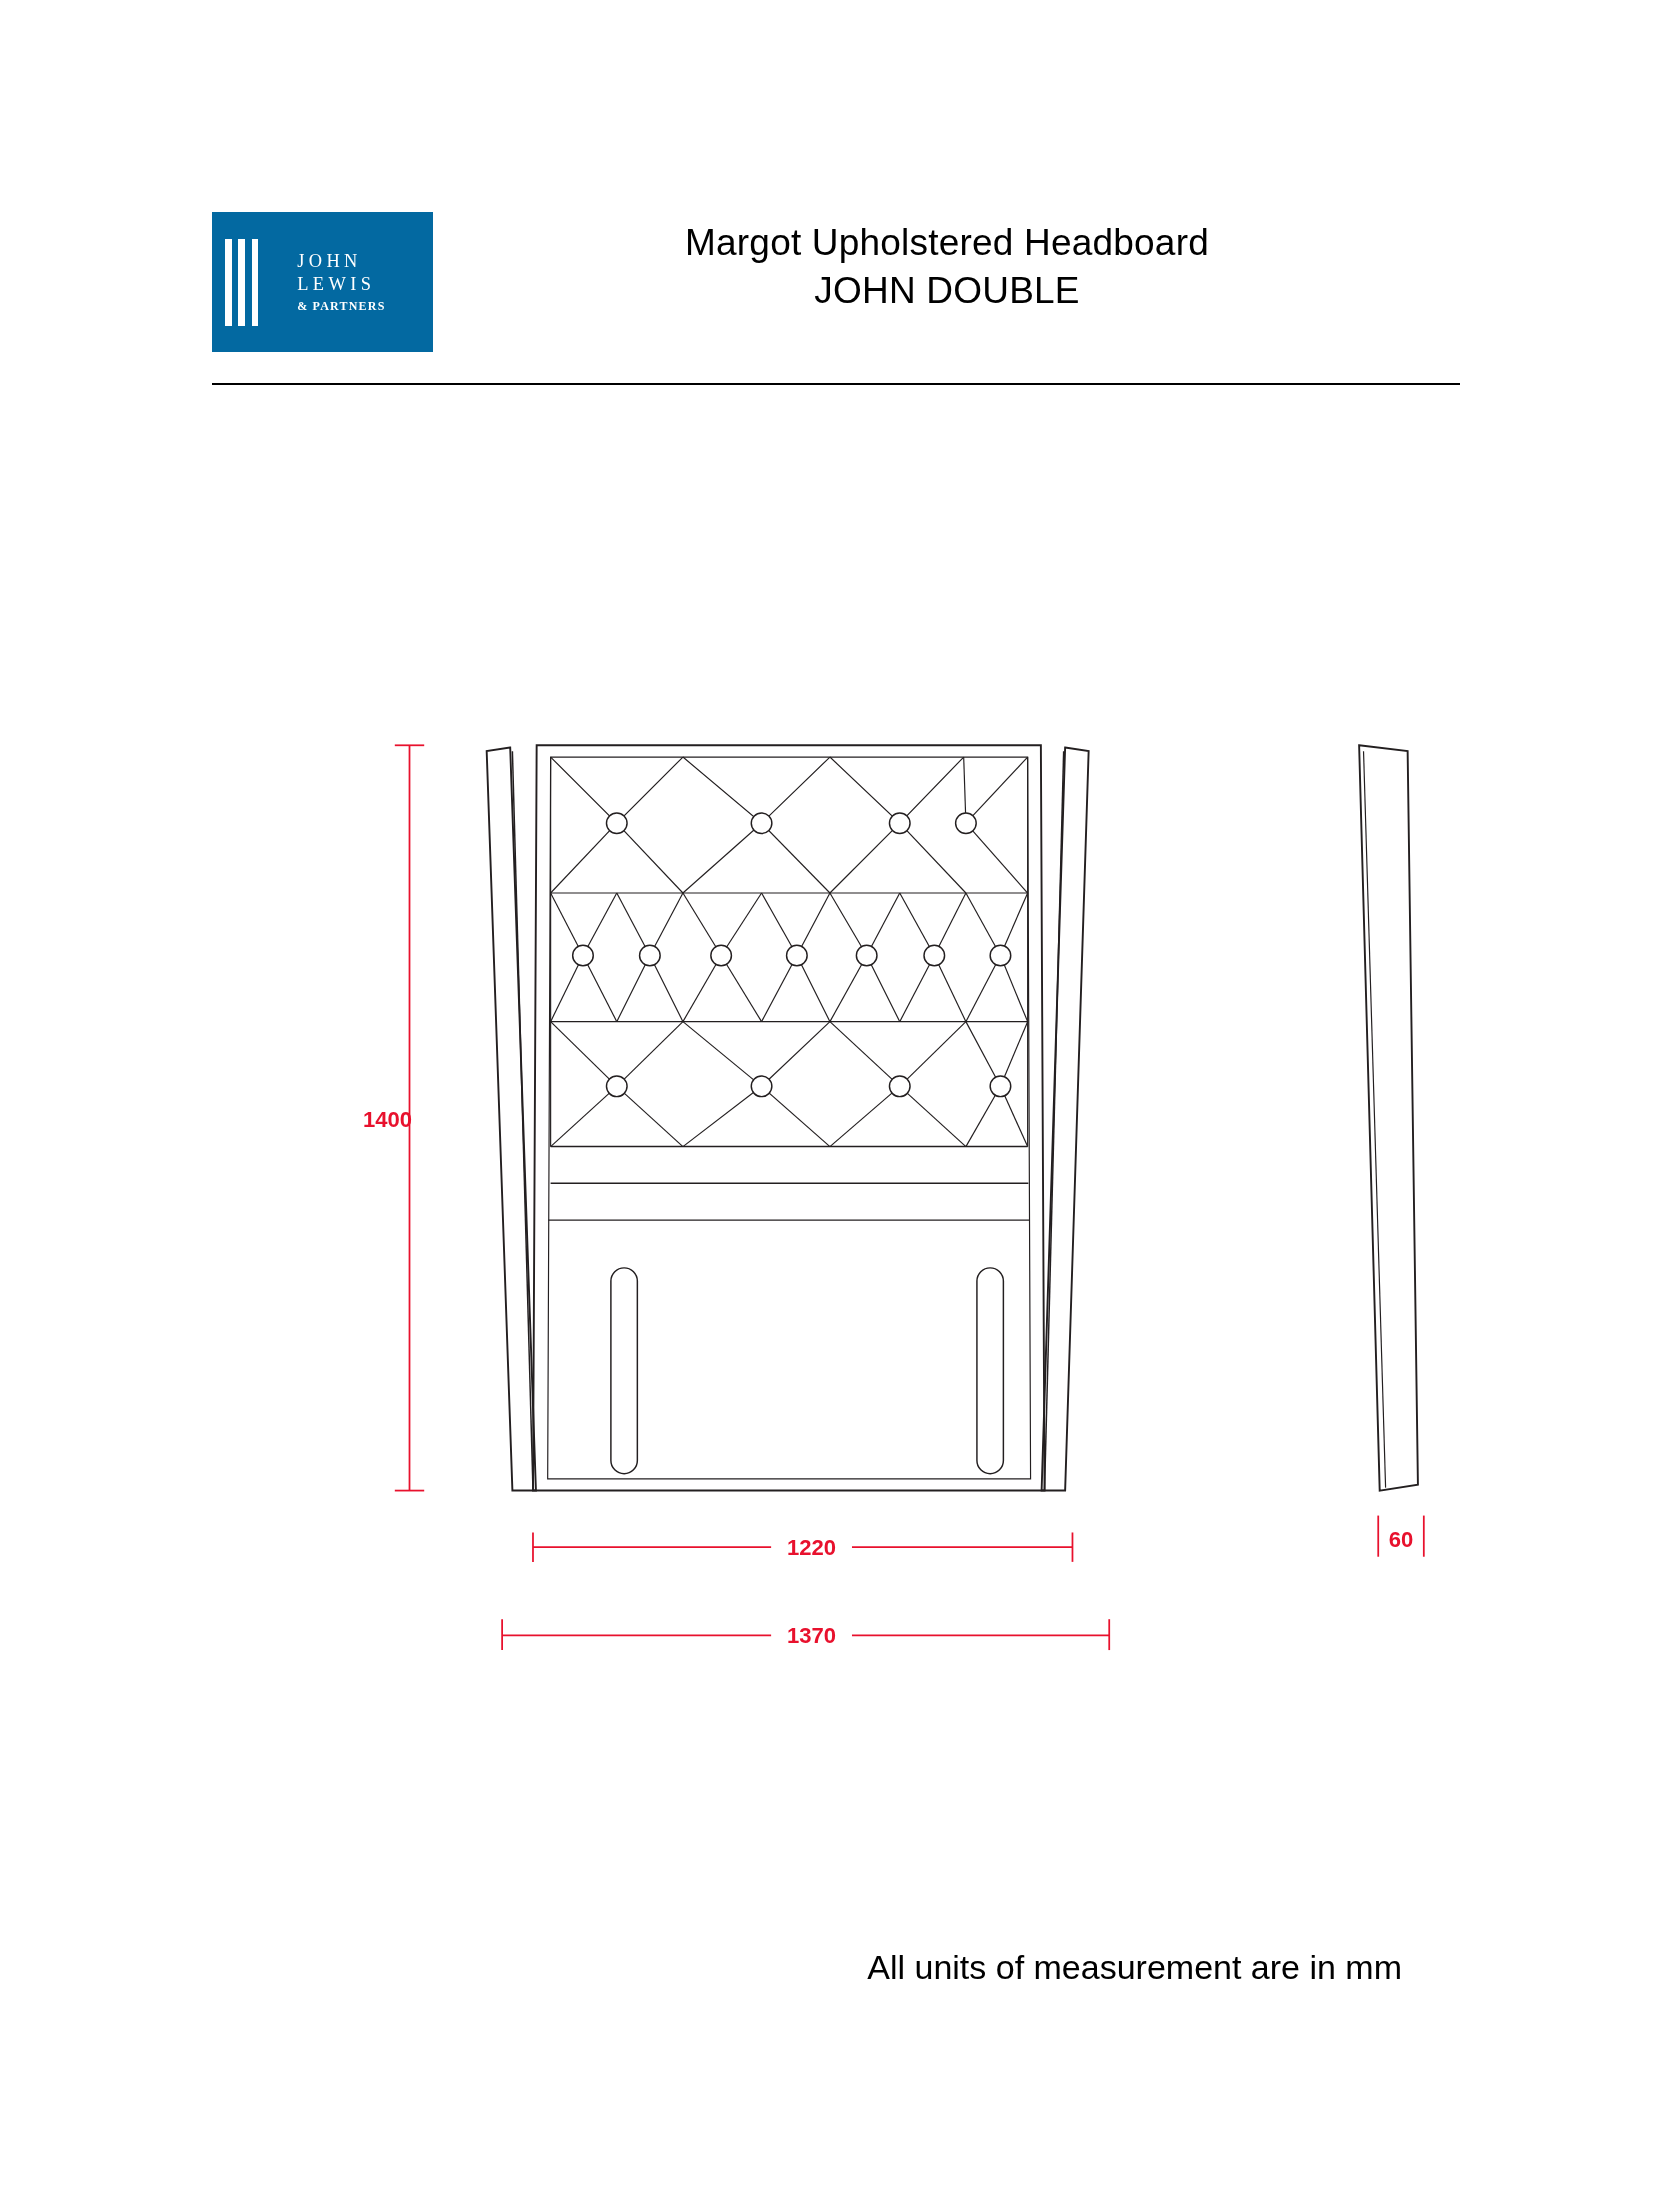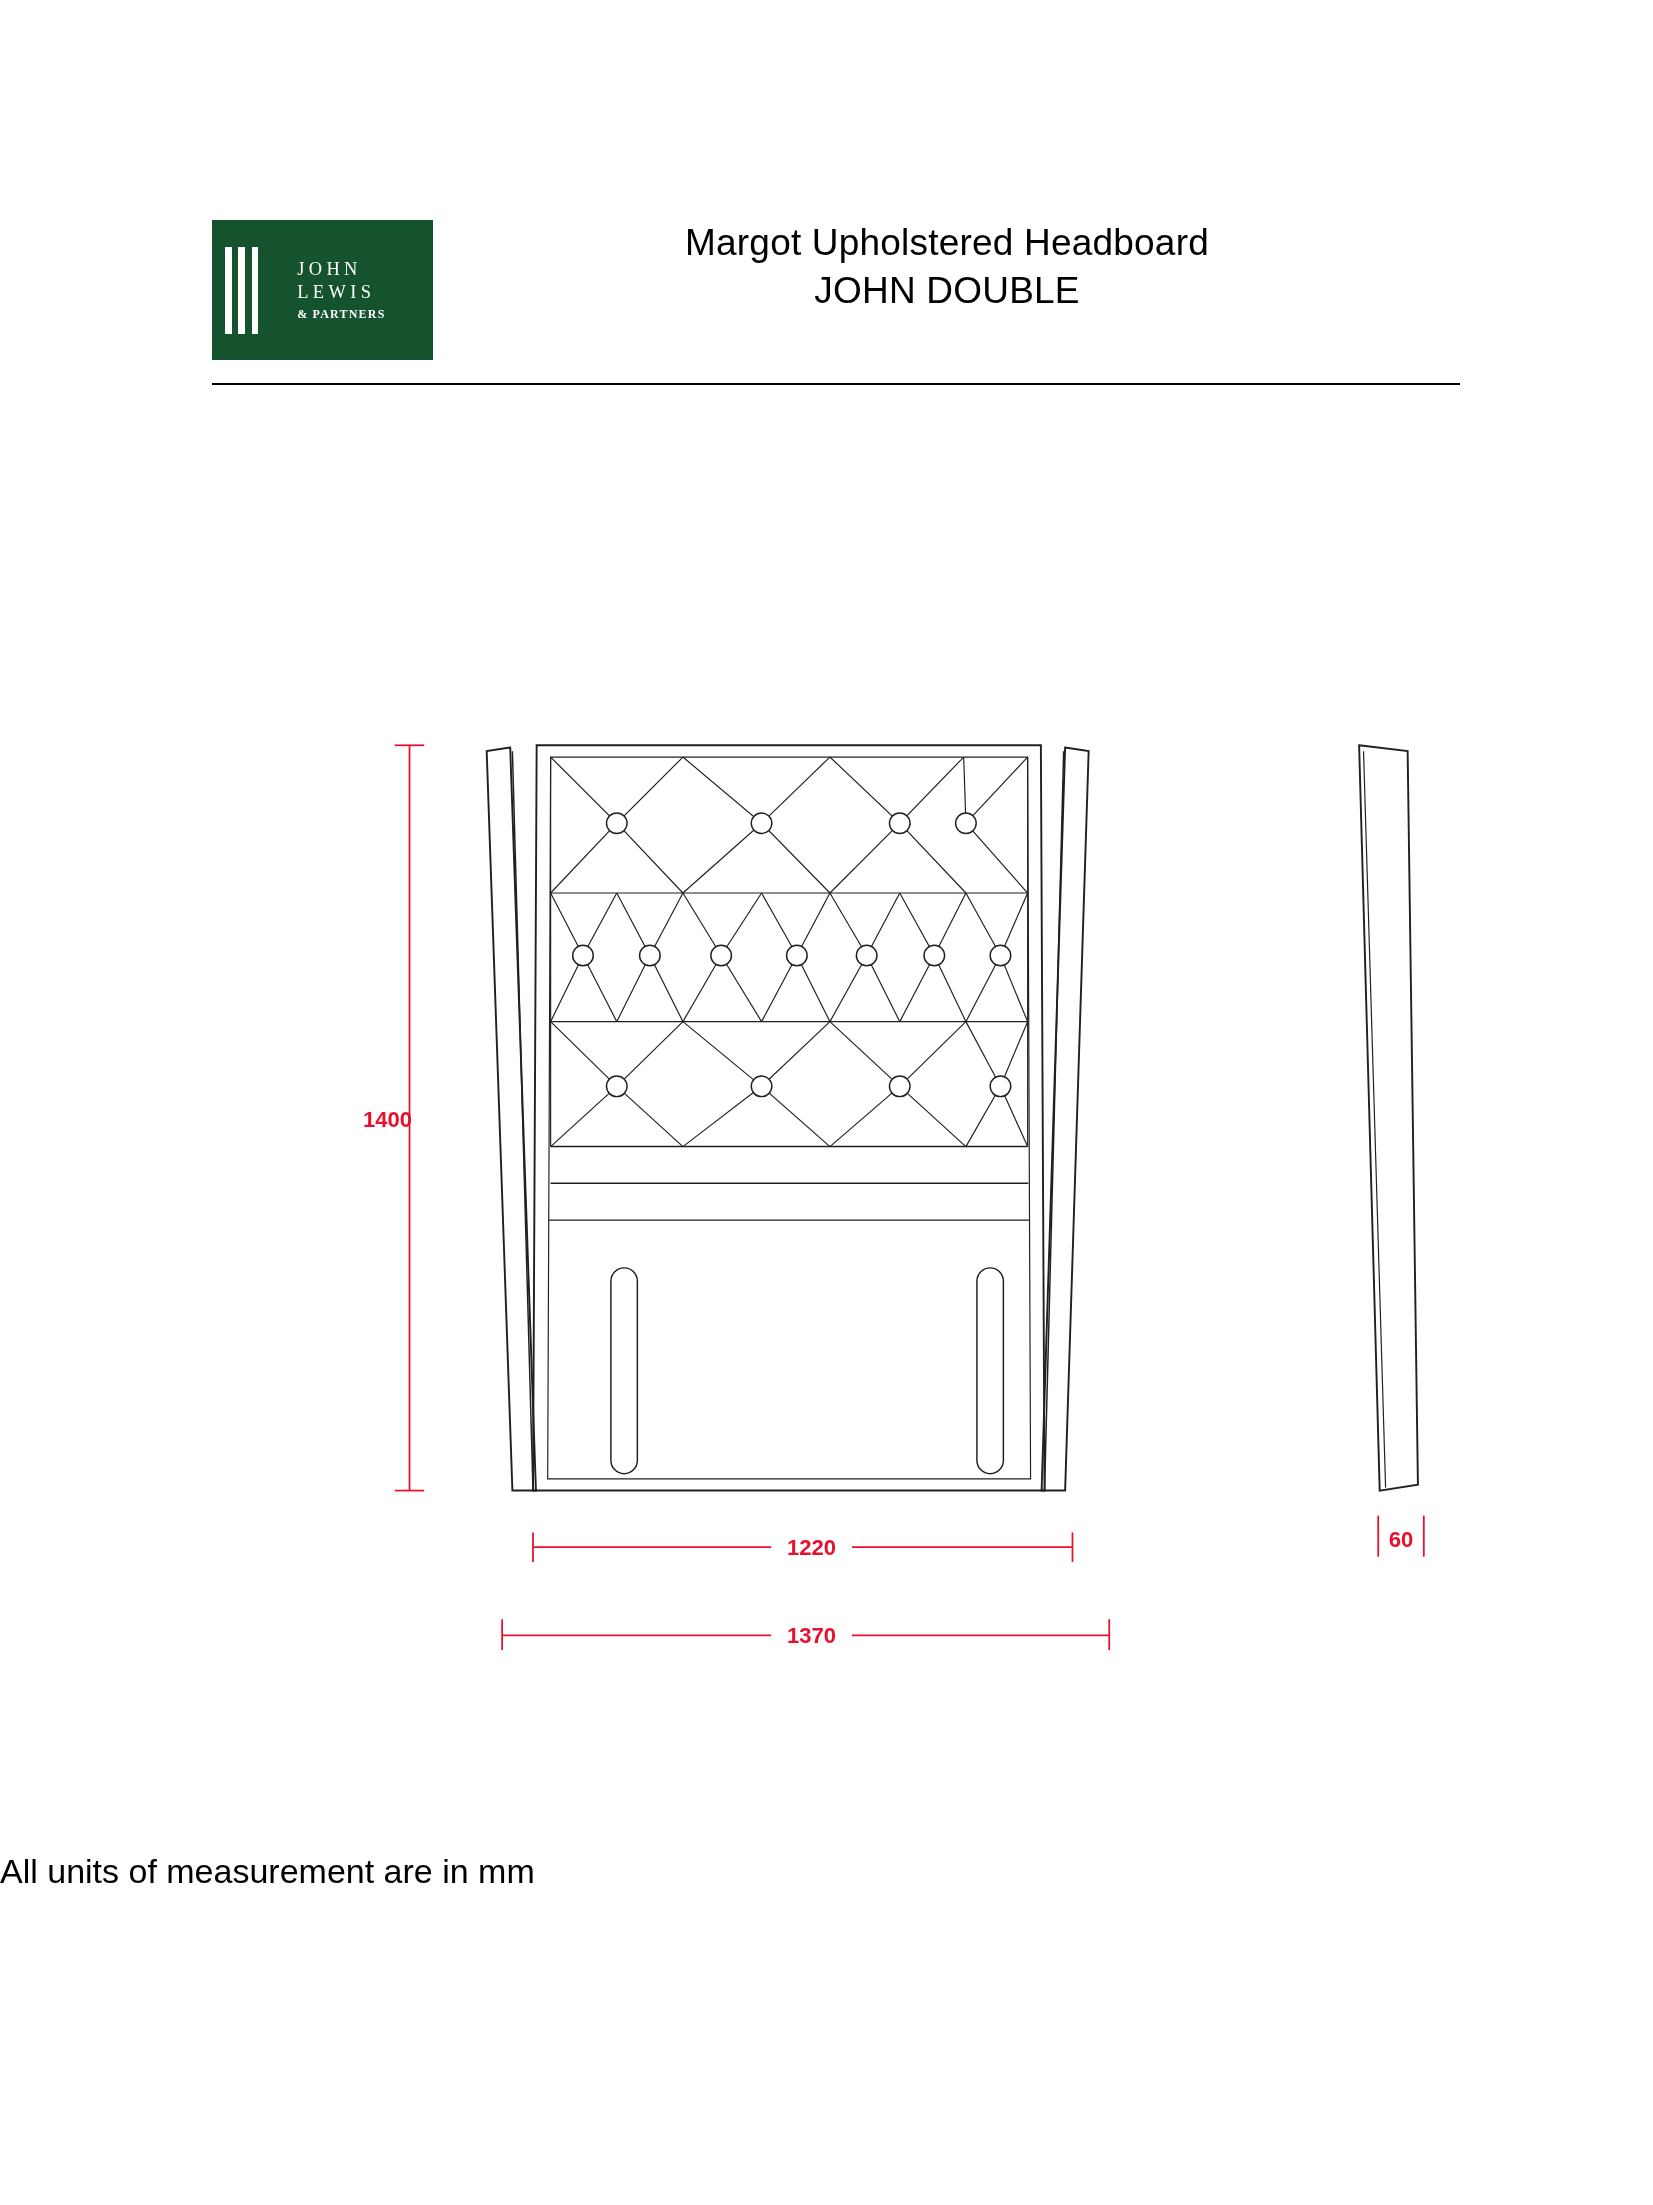--- a/index.html
+++ b/index.html
@@ -20,24 +20,24 @@
   .header {
     position: absolute;
     left: 212px;
     top: 212px;
     width: 1248px;
     height: 184px;
   }
   .logo-block {
     position: absolute;
     left: 0;
-    top: 8px;
+    top: 0;
     width: 221px;
     height: 140px;
-    background: #14532d;
+    background: #0369a1;
     color: #ffffff;
     display: flex;
     align-items: center;
   }
   .logo-bars {
     width: 56px;
     height: 87px;
     margin-left: 13.2px;
     display: flex;
     gap: 6.6px;
@@ -97,23 +97,23 @@
     top: 0;
     width: 1654px;
     height: 2205px;
     margin-left: 36px;
   }
 
   
   .footnote {
     position: absolute;
     left: 0;
-    top: 1852px;
+    top: 1948px;
     width: 1402px;
-    text-align: left;
+    text-align: right;
     font-size: 34px;
   }
 </style>
 </head>
 <body>
 
 <div class="header">
 
   <div class="logo-block">
     <div class="logo-bars">

